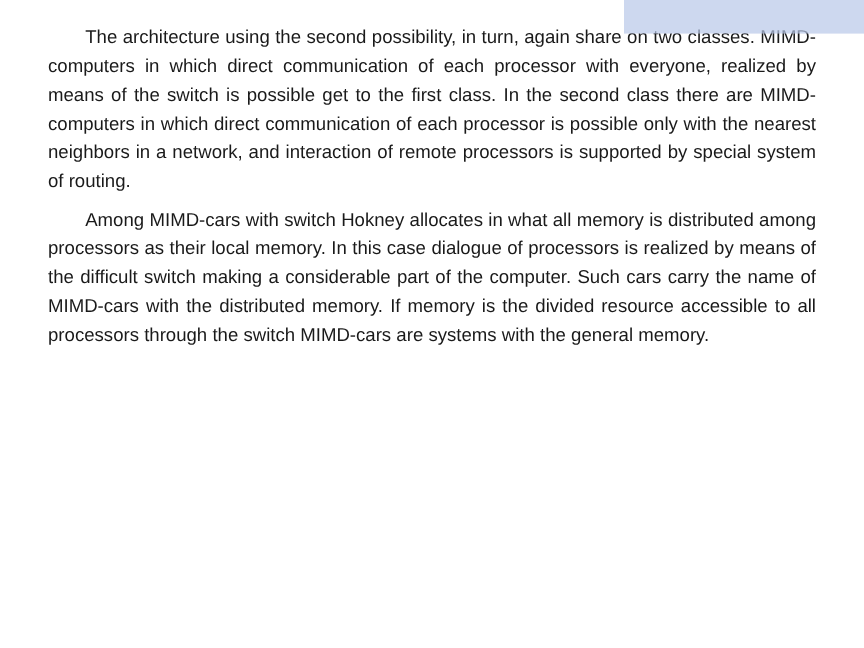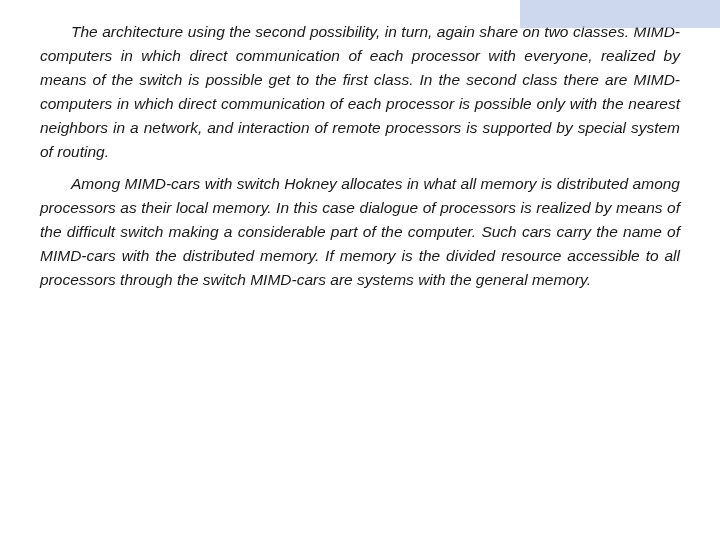--- a/index.html
+++ b/index.html
@@ -37,21 +37,20 @@
       padding: 20px 40px 20px 40px;
       height: 100%;
     }
 
     .paragraph {
       font-size: 15.5px;
       line-height: 1.55;
       color: #1a1a1a;
       text-align: justify;
       margin-bottom: 8px;
-      font-style: italic;
     }
 
     .paragraph .indent {
       display: inline-block;
       width: 2em;
     }
   </style>
 </head>
 <body>
 

